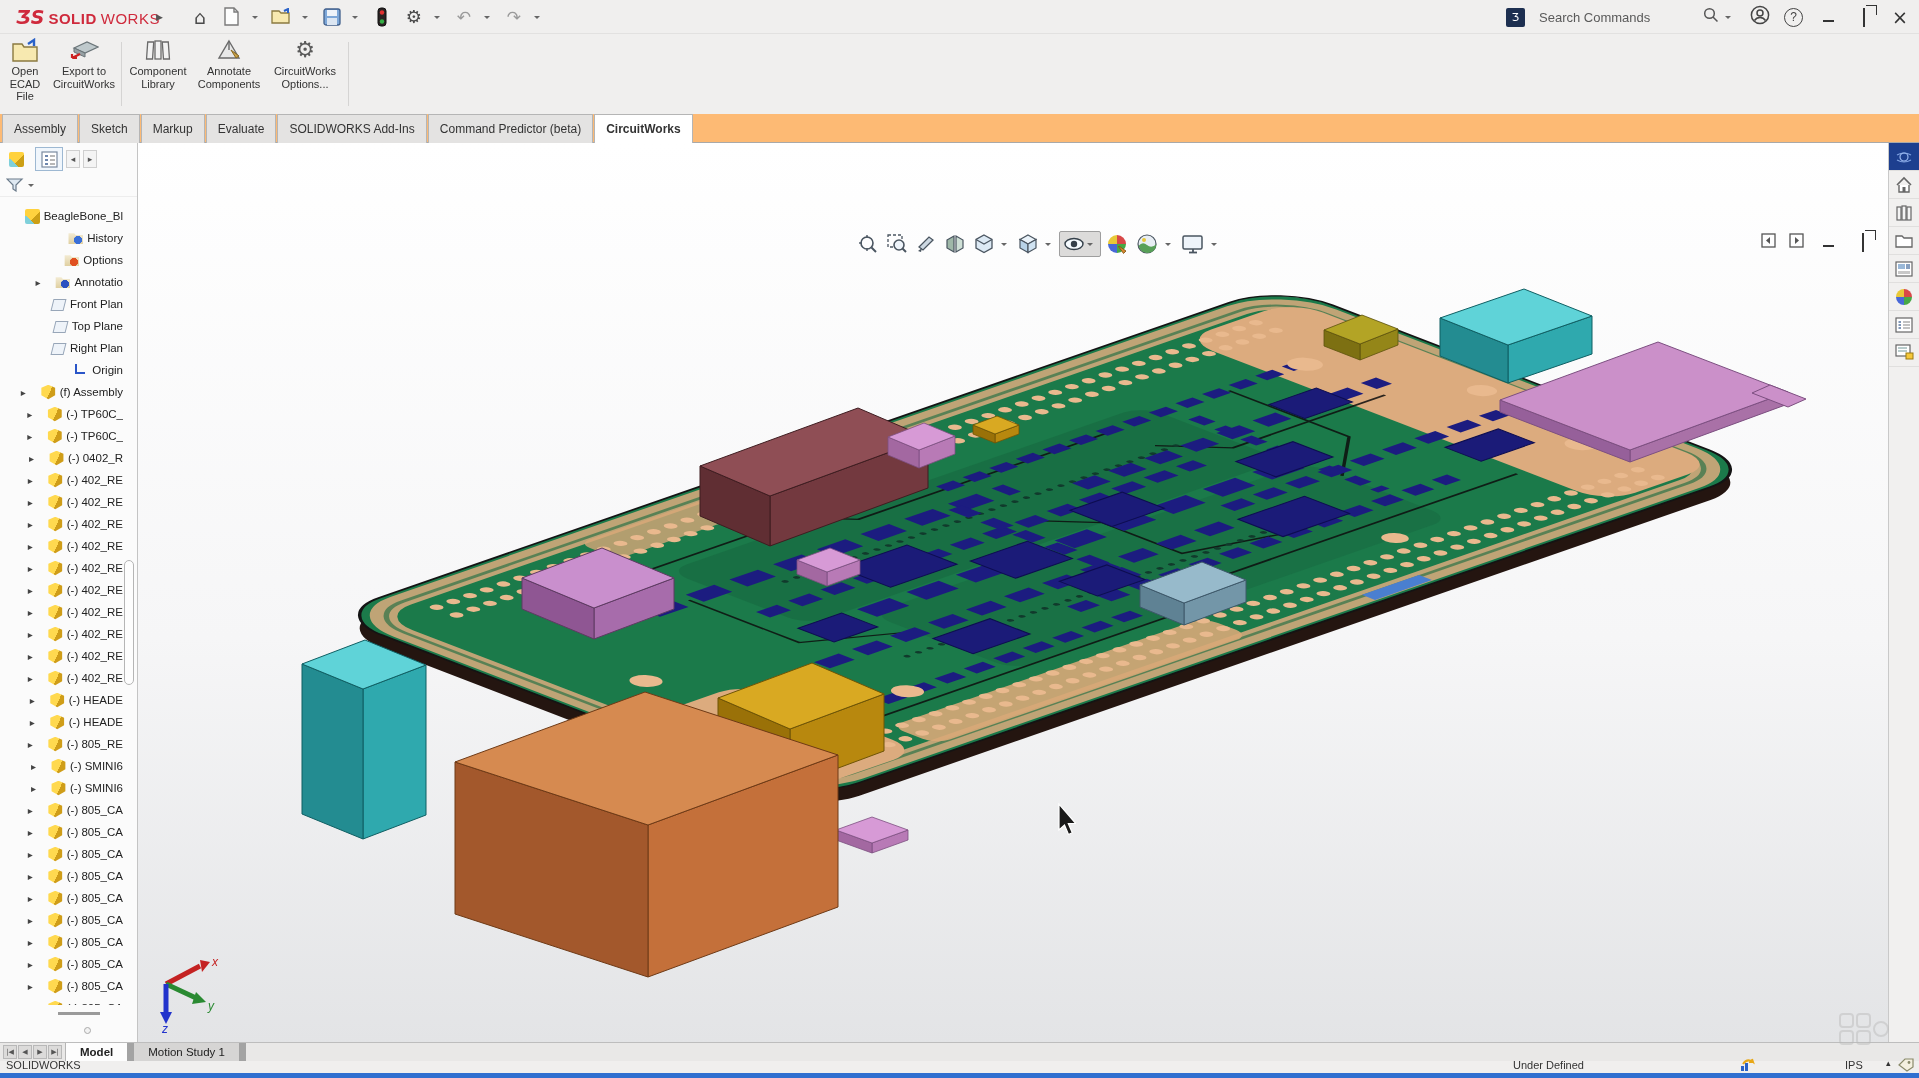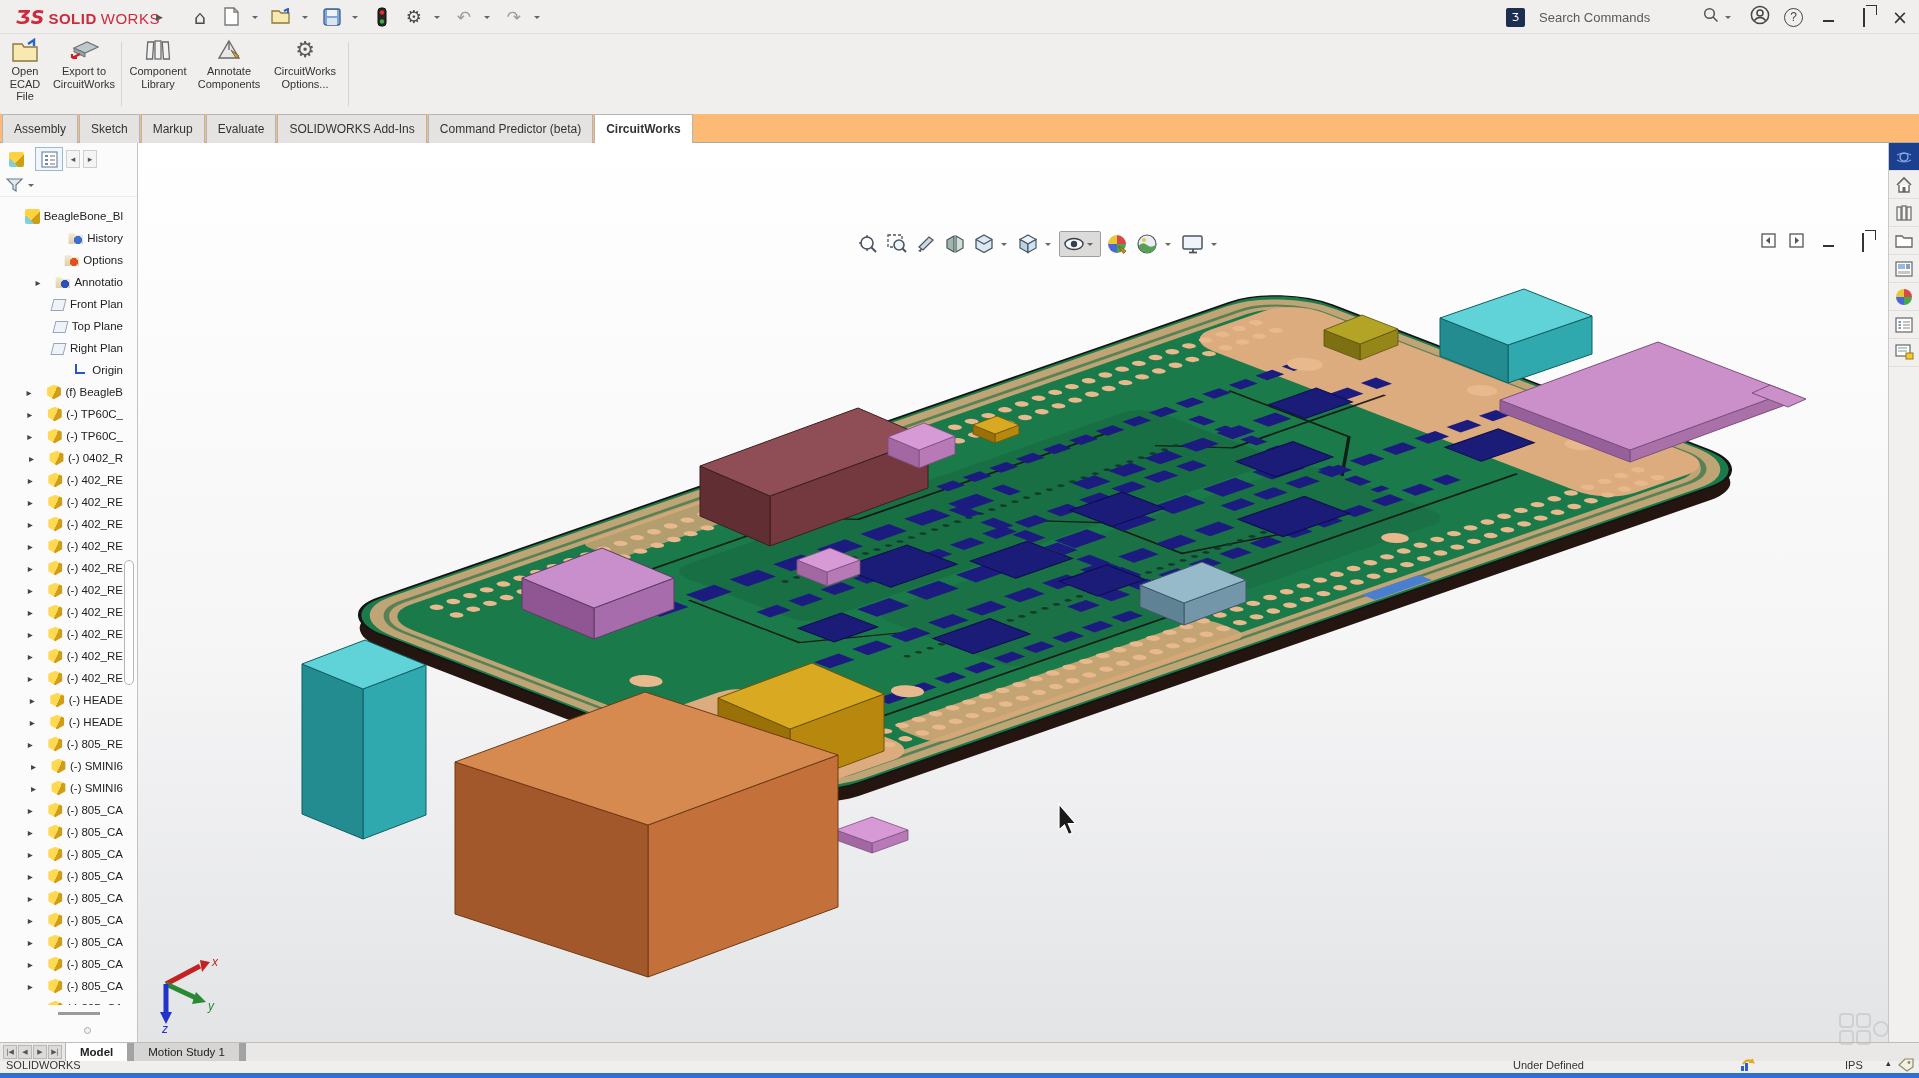--- a/index.html
+++ b/index.html
@@ -588,21 +588,21 @@
 
         <div class="trow">
           <span class="arr"></span>
           <span class="tic ic-origin"></span>
           <span class="tlab">Origin</span>
         </div>
 
         <div class="trow">
           <span class="arr">▸</span>
           <span class="tic ic-part"></span>
-          <span class="tlab">(f) BeagleB</span>
+          <span class="tlab">(f) Assembly</span>
         </div>
 
         <div class="trow">
           <span class="arr">▸</span>
           <span class="tic ic-part"></span>
           <span class="tlab">(-) TP60C_</span>
         </div>
 
         <div class="trow">
           <span class="arr">▸</span>

